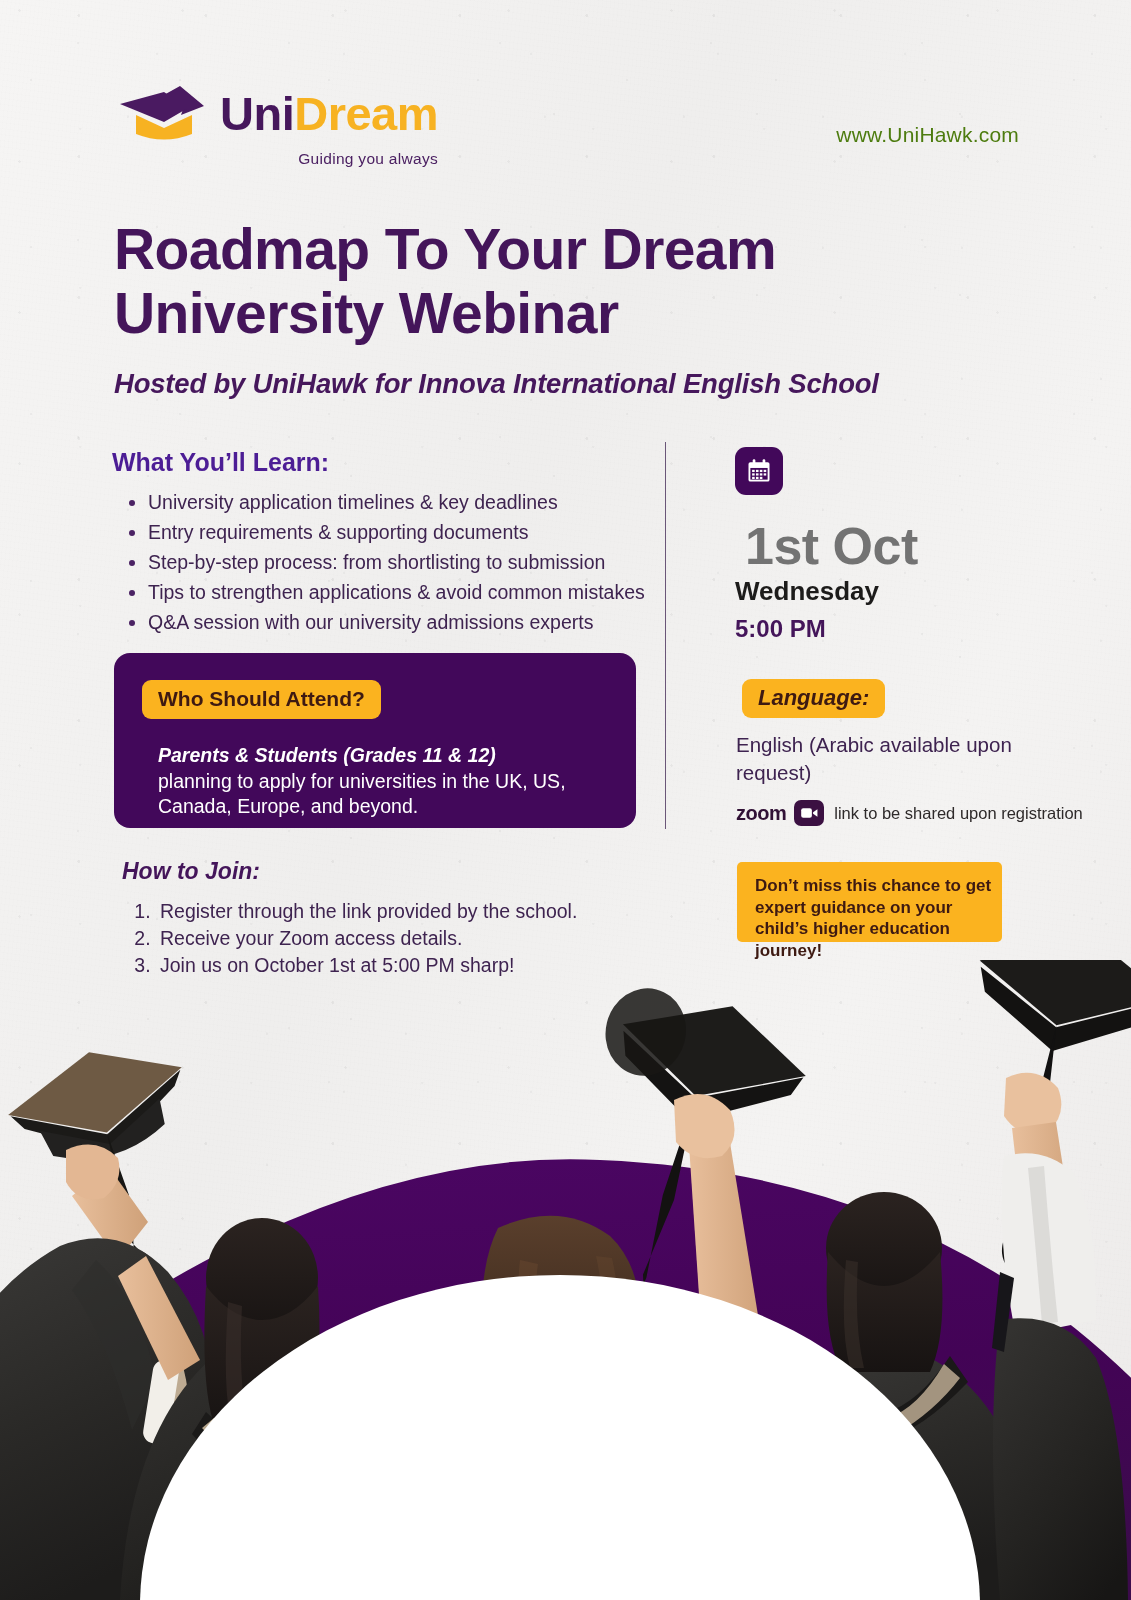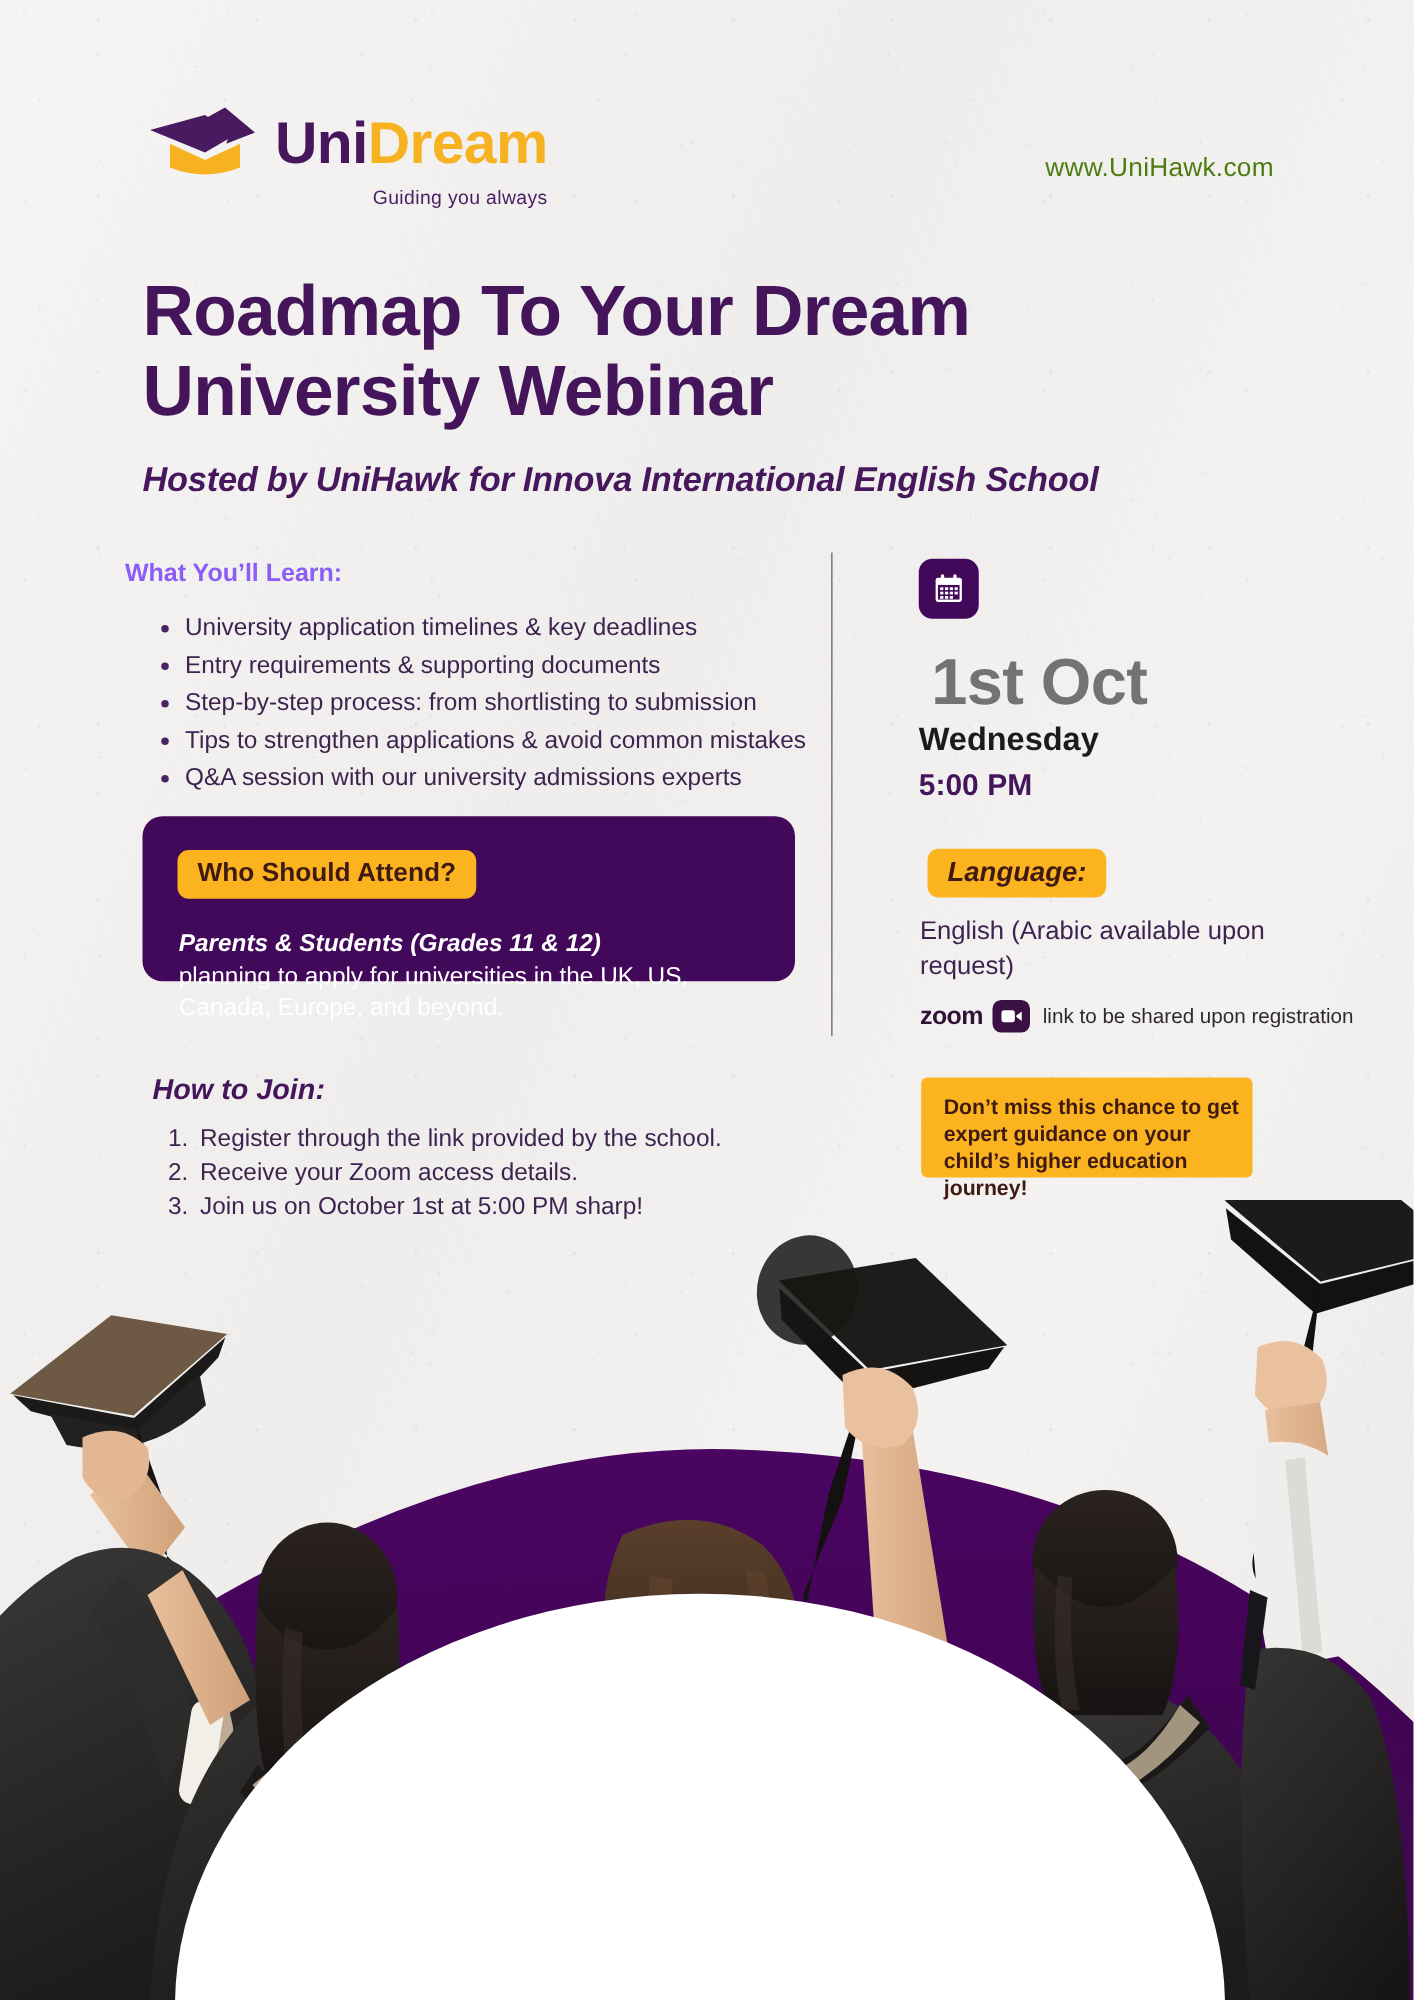--- a/index.html
+++ b/index.html
@@ -104,25 +104,25 @@
     font-size: 27.5px;
     font-style: italic;
     font-weight: 600;
     color: #46175c;
     letter-spacing: -0.2px;
   }
 
   
   .learn-head {
     position: absolute;
-    left: 100px;
+    left: 112px;
     top: 448px;
-    font-size: 20px;
-    font-weight: 700;
-    color: #8b5cf6;
+    font-size: 25px;
+    font-weight: 700;
+    color: #4c1d95;
   }
   .learn-list {
     position: absolute;
     left: 118px;
     top: 490px;
     width: 545px;
     margin: 0;
     padding-left: 30px;
     list-style: none;
   }
@@ -143,39 +143,39 @@
     border-radius: 50%;
     background: #4b2364;
   }
 
   
   .attend-card {
     position: absolute;
     left: 114px;
     top: 653px;
     width: 522px;
-    height: 132px;
+    height: 175px;
     background: #42085a;
     border-radius: 16px;
   }
   .attend-badge {
     position: absolute;
     left: 28px;
     top: 27px;
     background: #fbb31f;
     color: #3e1a12;
     font-size: 21px;
     font-weight: 700;
     padding: 7px 16px 8px 16px;
     border-radius: 9px;
     white-space: nowrap;
   }
   .attend-body {
     position: absolute;
-    left: 29px;
+    left: 44px;
     top: 90px;
     width: 470px;
     color: #ffffff;
     font-size: 19.5px;
     line-height: 25.5px;
   }
   .attend-body .emph {
     font-weight: 700;
     font-style: italic;
     display: block;

